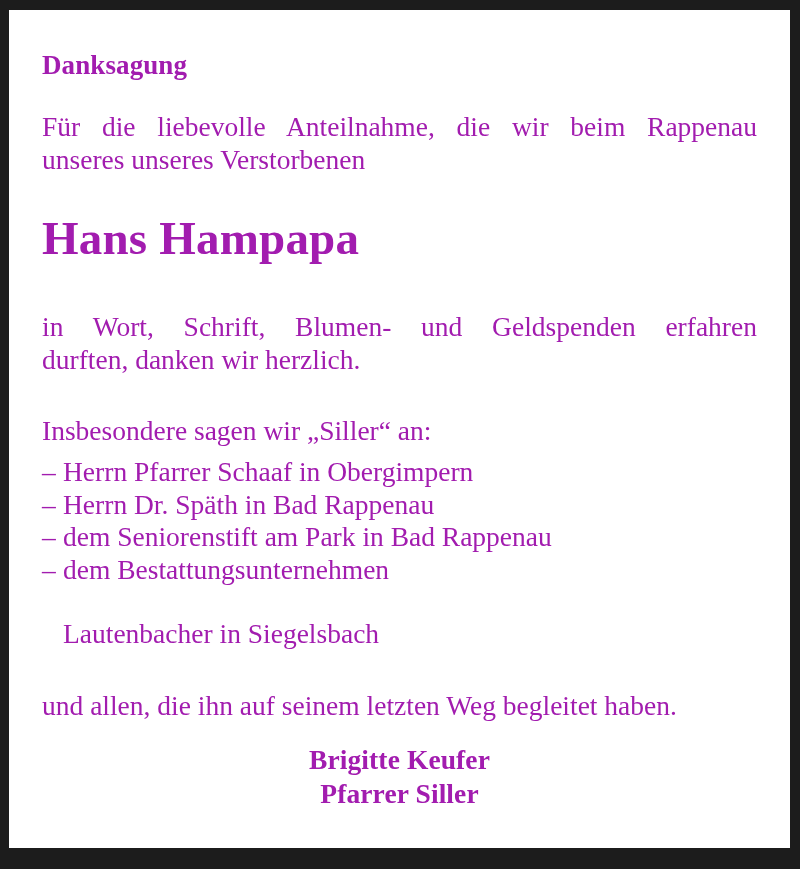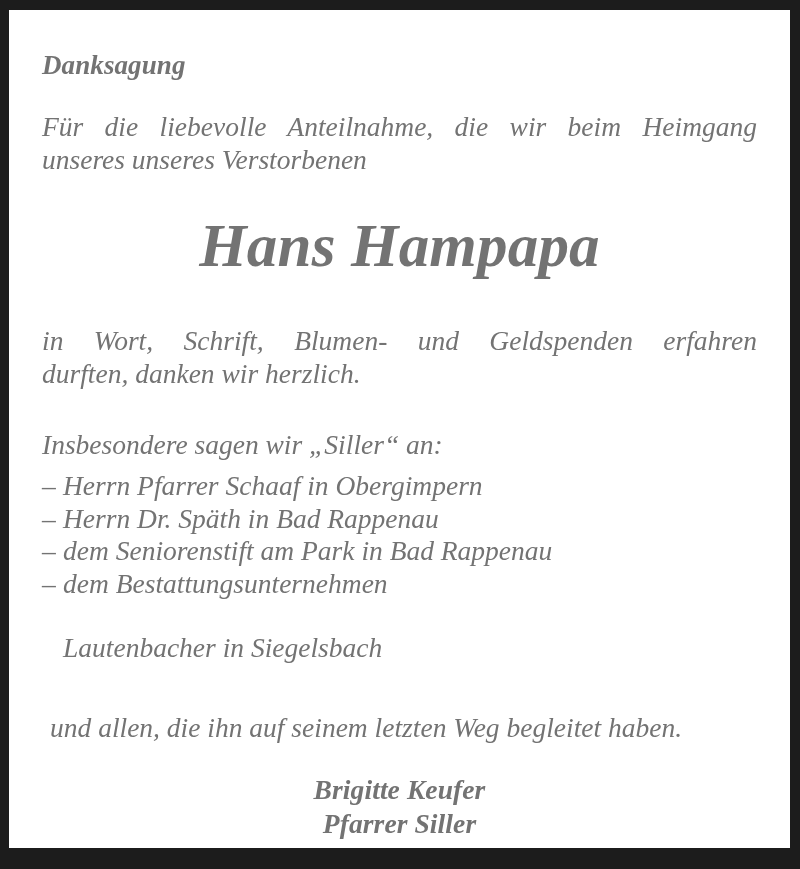--- a/index.html
+++ b/index.html
@@ -24,22 +24,21 @@
     border-bottom: 21px solid #1c1c1c;
     overflow: hidden;
   }
 
   .page {
     position: relative;
     width: 100%;
     height: 100%;
     box-sizing: border-box;
     padding: 0 33px 17px 33px;
-    color: #737373;
-    font-style: italic;
+    color: #a21caf;
   }
 
   
   .heading {
     font-weight: bold;
     font-size: 27px;
     line-height: 1;
     letter-spacing: 0.1px;
     margin: 0;
     padding-top: 42px;
@@ -64,23 +63,23 @@
     text-align: justify;
     text-align-last: justify;
   }
   .leftline {
     text-align: left;
     text-align-last: left;
   }
 
   
   .name {
-    text-align: center;
+    text-align: left;
     font-weight: bold;
-    font-size: 61px;
+    font-size: 47px;
     line-height: 1;
     margin: 0;
     padding-top: 39px;
     letter-spacing: 0.2px;
   }
 
   .para-second {
     padding-top: 48px;
   }
 
@@ -112,21 +111,21 @@
   }
   ul.thanks-list li .cont {
     display: block;
     margin-top: 32px;
   }
 
   
   .closing {
     font-size: 27.5px;
     line-height: 33px;
-    margin: 8px;
+    margin: 0;
     padding-top: 38px;
     text-align: left;
   }
 
   
   .signatures {
     text-align: center;
     font-weight: bold;
     font-size: 27.5px;
     line-height: 34px;
@@ -148,21 +147,21 @@
 </style>
 </head>
 <body>
 
 <div id="notice">
   <div class="page">
 
     <div class="heading">Danksagung</div>
 
     <div class="para para-intro">
-      <div class="justline">Für die liebevolle Anteilnahme, die wir beim Heimgang</div>
+      <div class="justline">Für die liebevolle Anteilnahme, die wir beim Rappenau</div>
       <div class="leftline">unseres unseres Verstorbenen</div>
     </div>
 
     <div class="name">Hans Hampapa</div>
 
     <div class="para para-second">
       <div class="justline">in Wort, Schrift, Blumen- und Geldspenden erfahren</div>
       <div class="leftline">durften, danken wir herzlich.</div>
     </div>
 

